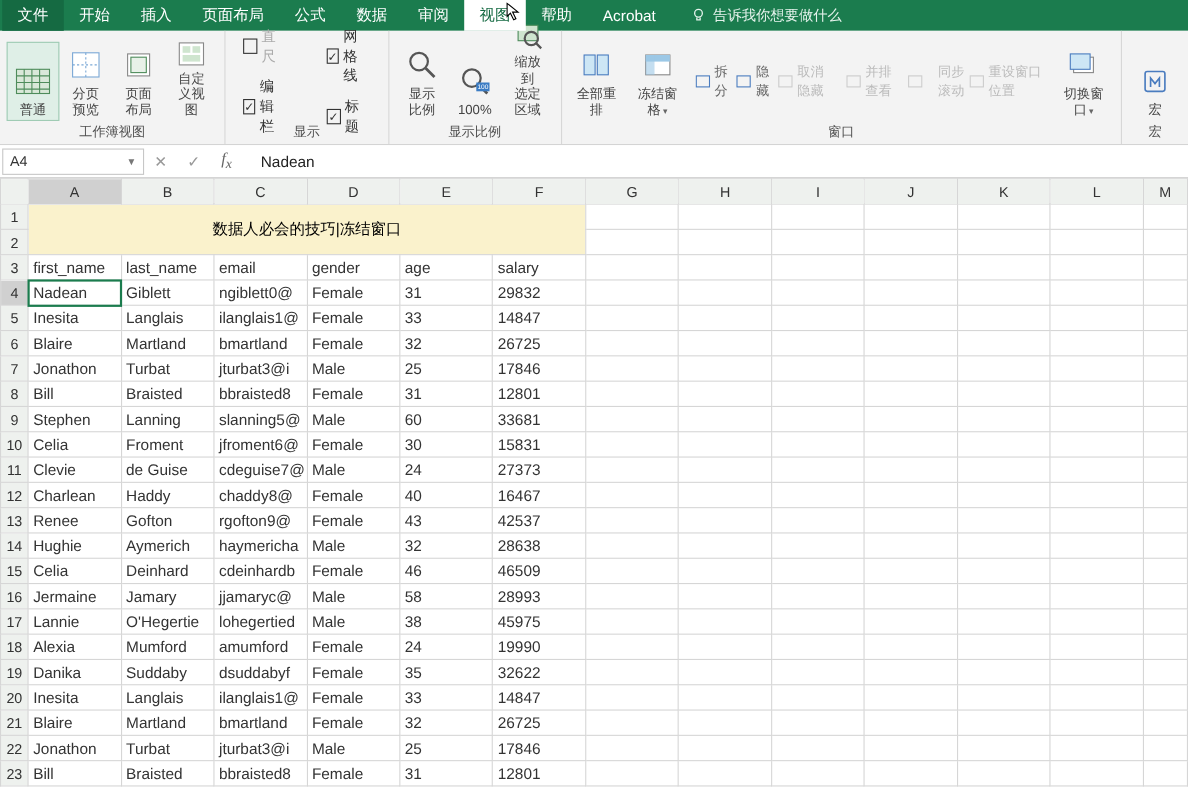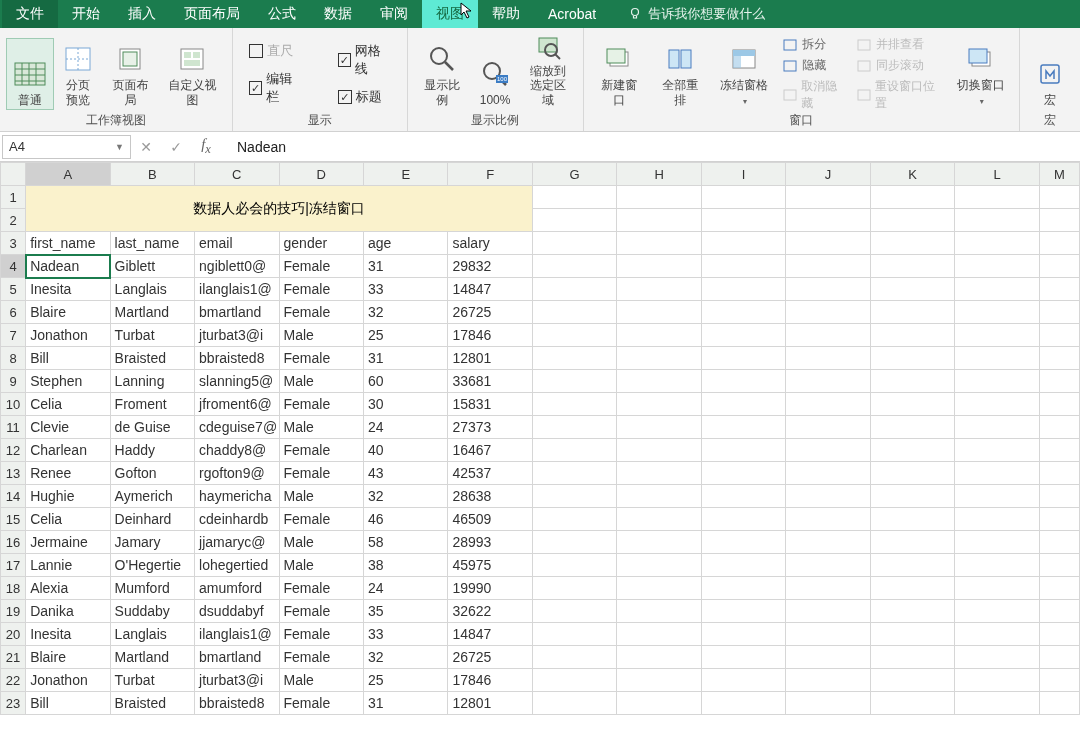--- a/index.html
+++ b/index.html
@@ -29,21 +29,21 @@
     display: flex;
     align-items: center;
     font-size: 14px;
     cursor: default;
     text-align: center;
   }
   .menubar .tab.file {
     background: #156a42;
   }
   .menubar .tab.active {
-    background: #5eead4;
+    background: #ffffff;
     color: #156a42;
     position: relative;
   }
   .menubar .tab.active .cursor {
     position: absolute;
     right: 4px;
     top: 2px;
     font-size: 12px;
     color: #000;
   }
@@ -124,21 +124,21 @@
   .chk .box {
     width: 14px; height: 14px;
     border: 1px solid #333;
     margin-right: 4px;
     display:flex;align-items:center;justify-content:center;
     font-size: 11px;
     color:#333;
   }
   .tiny-list {
     display: flex;
-    flex-direction: column;
+    flex-direction: row;
     justify-content: center;
     height: 72px;
     gap: 4px;
     padding: 0 4px;
   }
   .tiny-item { display:flex;align-items:center;font-size:12px;color:#666; }
   .tiny-item .ti-icon { width:16px;height:16px;margin-right:4px;display:flex;align-items:center;justify-content:center; }
   .drop-ar { font-size: 8px; margin-left:2px; color:#666; }
 
   
@@ -370,29 +370,20 @@
         </div>
       </div>
     <div class="grp-label">显示比例</div>
   </div>
 
   <div class="ribbon-group">
     <div class="row" id="win-row" style="gap:2px;">
         <div class="btn-big">
           <div class="ic">
             <svg width="30" height="26">
-              <rect x="6" y="6" width="18" height="14" fill="#fff" stroke="#888"></rect>
-              <rect x="3" y="3" width="18" height="14" fill="#e6f2e6" stroke="#4e8c5b"></rect>
-            </svg>
-          </div>
-          <span>新建窗口</span>
-        </div>
-        <div class="btn-big">
-          <div class="ic">
-            <svg width="30" height="26">
               <rect x="4" y="4" width="10" height="18" fill="#cde6f5" stroke="#4a7cbf"></rect>
               <rect x="16" y="4" width="10" height="18" fill="#cde6f5" stroke="#4a7cbf"></rect>
             </svg>
           </div>
           <span>全部重排</span>
         </div>
         <div class="btn-big">
           <div class="ic">
             <svg width="30" height="26">
               <rect x="4" y="4" width="22" height="18" fill="#fff" stroke="#888"></rect>

